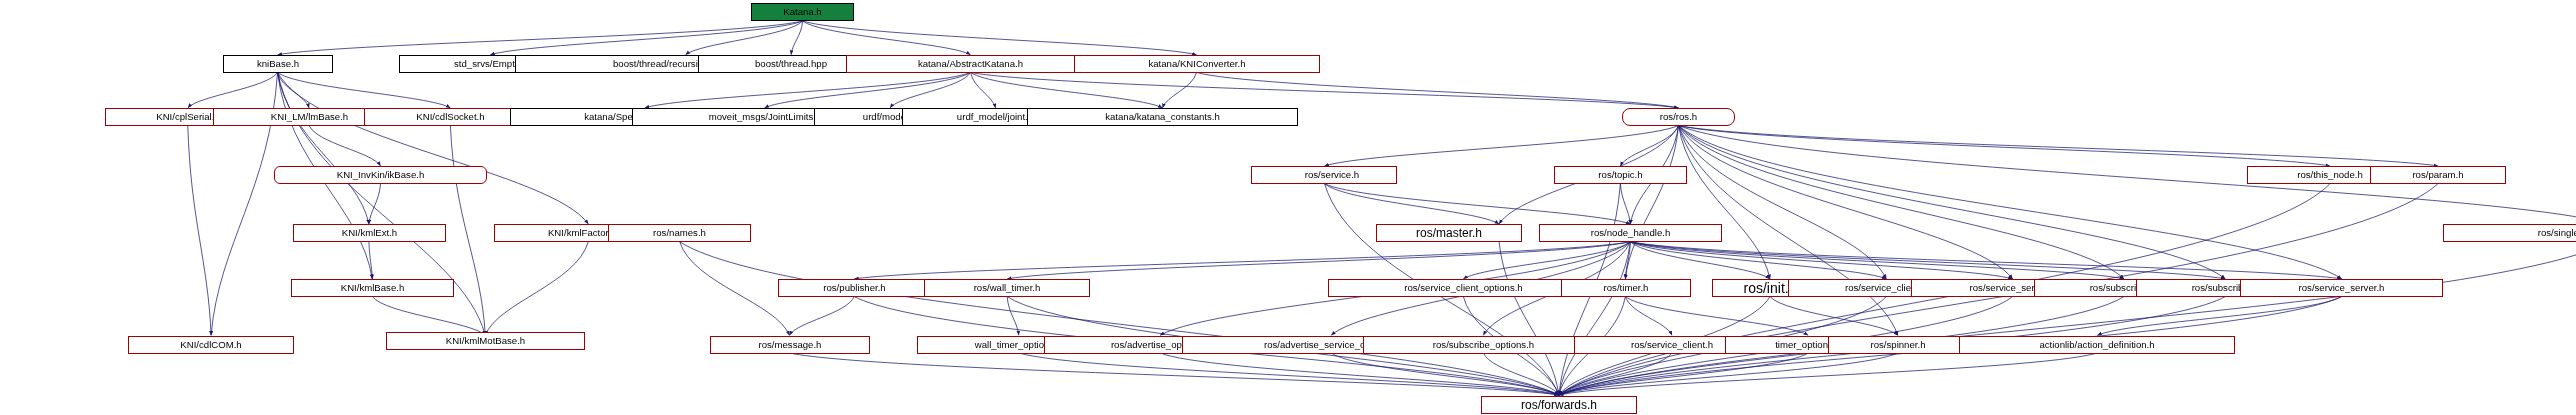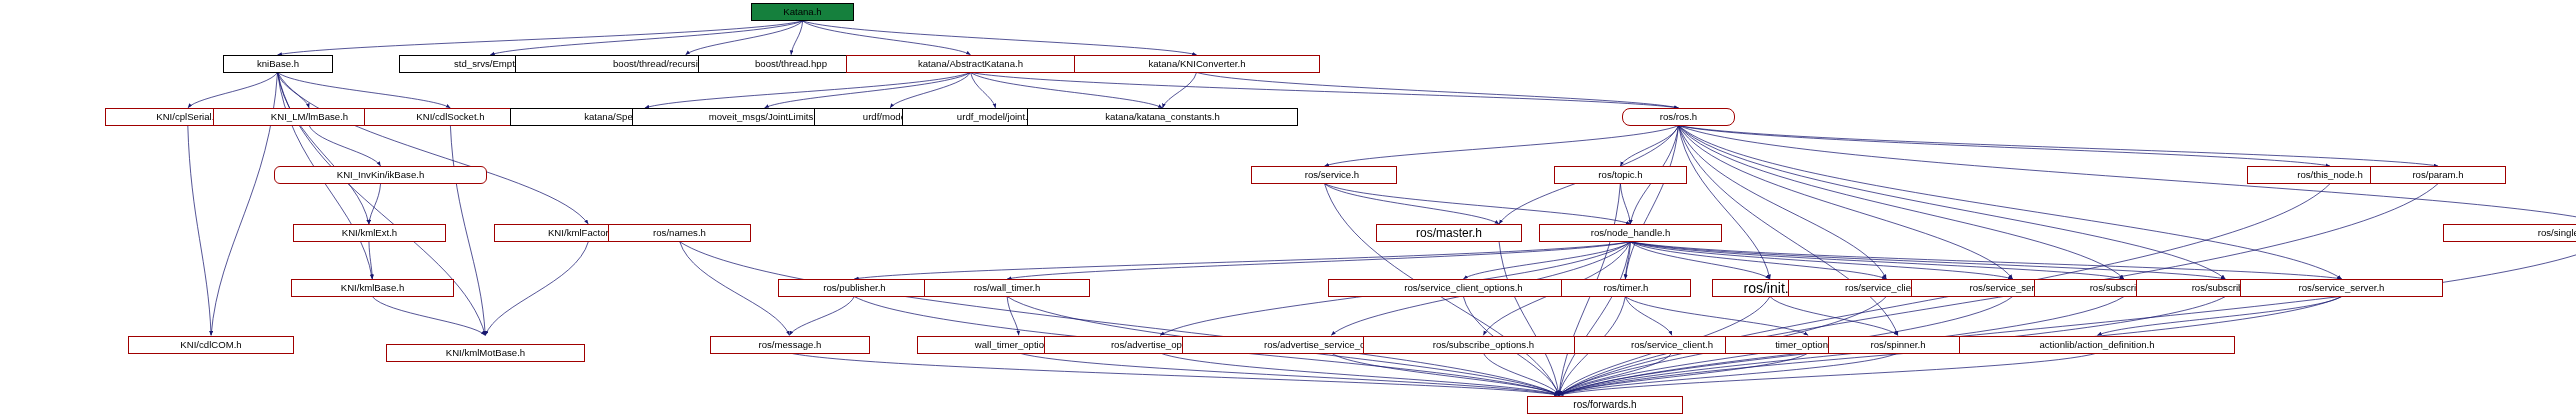--- a/index.html
+++ b/index.html
@@ -230,21 +230,21 @@
     </div>
     <div class="node " style="left: 2136px; top: 279px; width: 179px; height: 17.7px; font-size: 9.6px;">
       <span>ros/subscriber.h</span>
     </div>
     <div class="node " style="left: 2240px; top: 279px; width: 203px; height: 17.7px; font-size: 9.6px;">
       <span>ros/service_server.h</span>
     </div>
     <div class="node " style="left: 128px; top: 336px; width: 166px; height: 17.7px; font-size: 9.6px;">
       <span>KNI/cdlCOM.h</span>
     </div>
-    <div class="node " style="left: 386px; top: 344px; width: 199px; height: 17.7px; font-size: 9.6px;">
+    <div class="node " style="left: 386px; top: 332px; width: 199px; height: 17.7px; font-size: 9.6px;">
       <span>KNI/kmlMotBase.h</span>
     </div>
     <div class="node " style="left: 710px; top: 336px; width: 160px; height: 17.7px; font-size: 9.6px; align-items: center;">
       <span>ros/message.h</span>
     </div>
     <div class="node " style="left: 917px; top: 336px; width: 203px; height: 17.7px; font-size: 9.6px;">
       <span>wall_timer_options.h</span>
     </div>
     <div class="node " style="left: 1044px; top: 336px; width: 233px; height: 17.7px; font-size: 9.6px;">
       <span>ros/advertise_options.h</span>
@@ -260,17 +260,17 @@
     </div>
     <div class="node " style="left: 1725px; top: 336px; width: 166px; height: 17.7px; font-size: 9.6px;">
       <span>timer_options.h</span>
     </div>
     <div class="node " style="left: 1828px; top: 336px; width: 140px; height: 17.7px; font-size: 9.6px;">
       <span>ros/spinner.h</span>
     </div>
     <div class="node " style="left: 1959px; top: 336px; width: 276px; height: 17.7px; font-size: 9.6px;">
       <span>actionlib/action_definition.h</span>
     </div>
-    <div class="node " style="left: 1481px; top: 396px; width: 156px; height: 17.7px; font-size: 10px; margin-left: 46px;">
+    <div class="node " style="left: 1481px; top: 396px; width: 156px; height: 17.7px; font-size: 12px;">
       <span>ros/forwards.h</span>
     </div>
   </div>
 
 
 </body></html>

